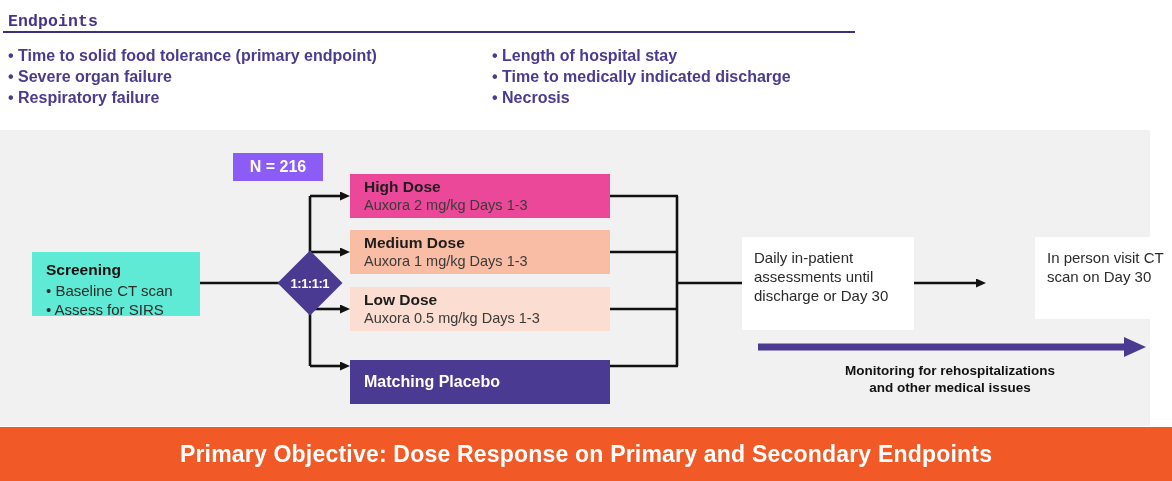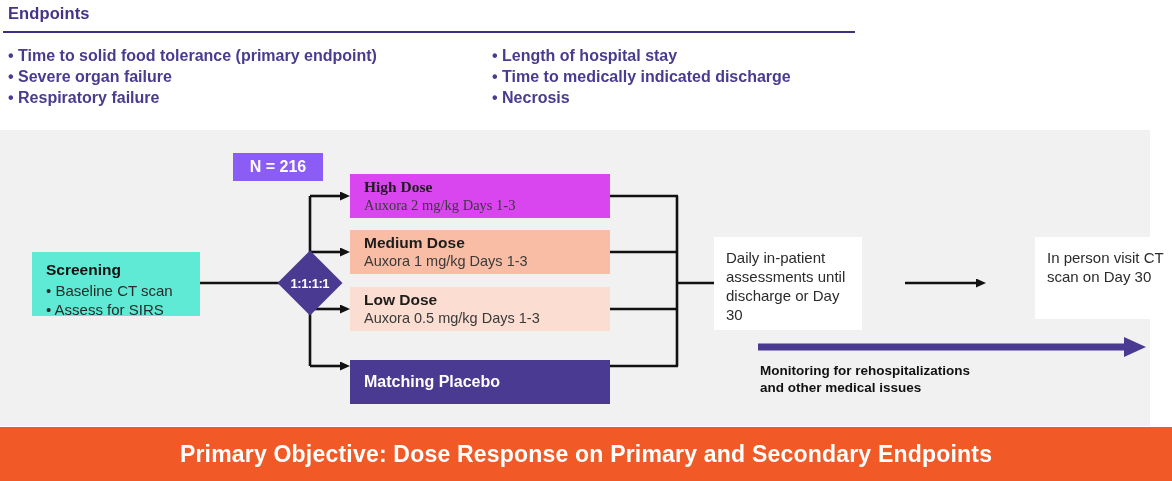--- a/index.html
+++ b/index.html
@@ -3,22 +3,22 @@
 <meta charset="utf-8">
 <style>
   html,body{margin:0;padding:0;background:#ffffff;}
   .canvas{
     position:relative;width:1172px;height:481px;overflow:hidden;
     font-family:"Liberation Sans",sans-serif;background:#ffffff;
   }
   
   .endpoints{position:absolute;left:0;top:0;width:1172px;height:130px;background:#fff;}
   .endpoints h2{
-    position:absolute;left:8px;top:4px;margin:0;
-    font-size:16.5px;font-weight:800;color:#45338a;letter-spacing:.1px;
+    position:absolute;left:8px;top:12px;margin:0;
+    font-size:16.5px;font-weight:800;color:#45338a;letter-spacing:.1px;font-family:Liberation Mono, monospace;
   }
   .endpoints .rule{position:absolute;left:3px;top:31px;width:852px;height:2px;background:#3f2f80;}
   .ep-list{position:absolute;top:45px;margin:0;padding:0;list-style:none;}
   .ep-list.left{left:8px;}
   .ep-list.right{left:492px;}
   .ep-list li{
     font-size:16px;font-weight:700;color:#4a3b8f;line-height:21px;white-space:nowrap;
   }
   .ep-list li::before{content:"• ";}
   
@@ -50,24 +50,24 @@
   .arm .s{font-size:14.5px;color:#3a3a3a;line-height:18px;}
   .arm.a0{top:44px;}
   .arm.a1{top:100px;}
   .arm.a2{top:157px;}
   .arm.a3{top:230px;display:flex;align-items:center;padding-top:0;}
   .arm.a3 .t{color:#fff;font-size:16px;}
   .white-box{
     position:absolute;background:#fff;box-sizing:border-box;
     font-size:15px;color:#2b2b2b;line-height:19px;padding:11px 12px;
   }
-  .white-box.daily{left:714px;top:107px;width:148px;height:93px;}
+  .white-box.daily{left:742px;top:107px;width:172px;height:93px;}
   .white-box.followup{left:1035px;top:107px;width:158px;height:82px;}
   .monitor-caption{
-    position:absolute;left:760px;top:232px;width:380px;
+    position:absolute;left:760px;top:232px;width:380px;text-align:center;
     font-size:13.5px;font-weight:700;color:#111;line-height:17px;
   }
   
   .banner{
     position:absolute;left:0;top:427px;width:1172px;height:54px;
     display:flex;align-items:center;justify-content:center;
   }
   .banner span{color:#fff;font-size:23px;font-weight:700;letter-spacing:.2px;}
 </style>
 </head>
@@ -124,21 +124,21 @@
     <div class="screenbox">
       <div class="t">Screening</div>
       <div class="li">Baseline CT scan</div>
       <div class="li">Assess for SIRS</div>
     </div>
 
     <div class="diamond" style="background: rgb(75, 58, 145);">
       <span>1:1:1:1</span>
     </div>
 
-    <div class="arm a0" style="background: #d946ef; font-family: Liberation Serif, serif;">
+    <div class="arm a0" style="background: #ec4899;">
       <div class="t">High Dose</div>
       <div class="s">Auxora 2 mg/kg Days 1-3</div>
     </div>
     <div class="arm a1" style="background: rgb(248, 189, 164);">
       <div class="t">Medium Dose</div>
       <div class="s">Auxora 1 mg/kg Days 1-3</div>
     </div>
     <div class="arm a2" style="background: rgb(251, 222, 209);">
       <div class="t">Low Dose</div>
       <div class="s">Auxora 0.5 mg/kg Days 1-3</div>

